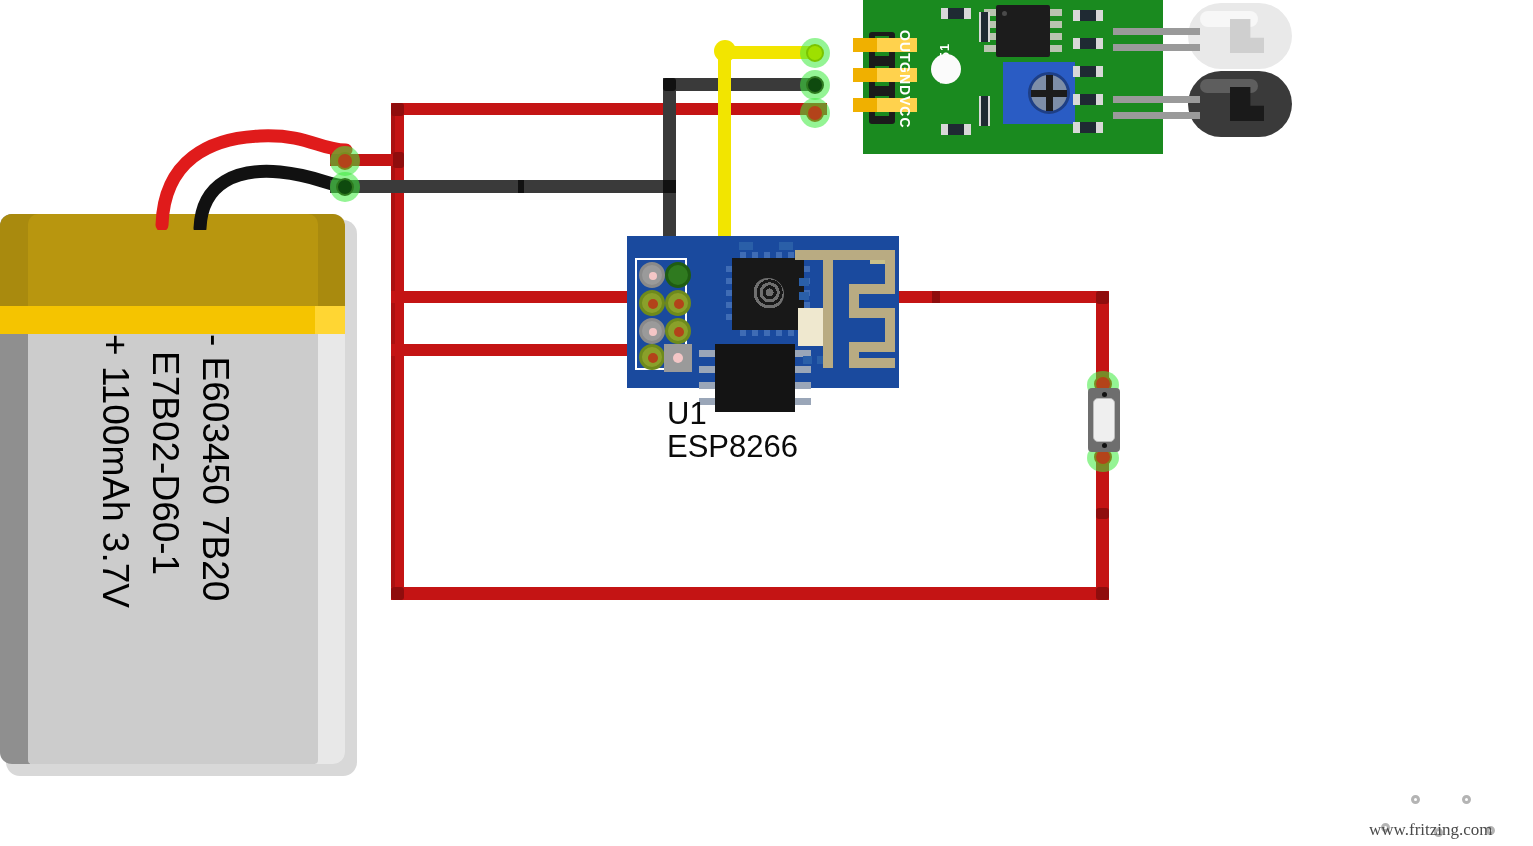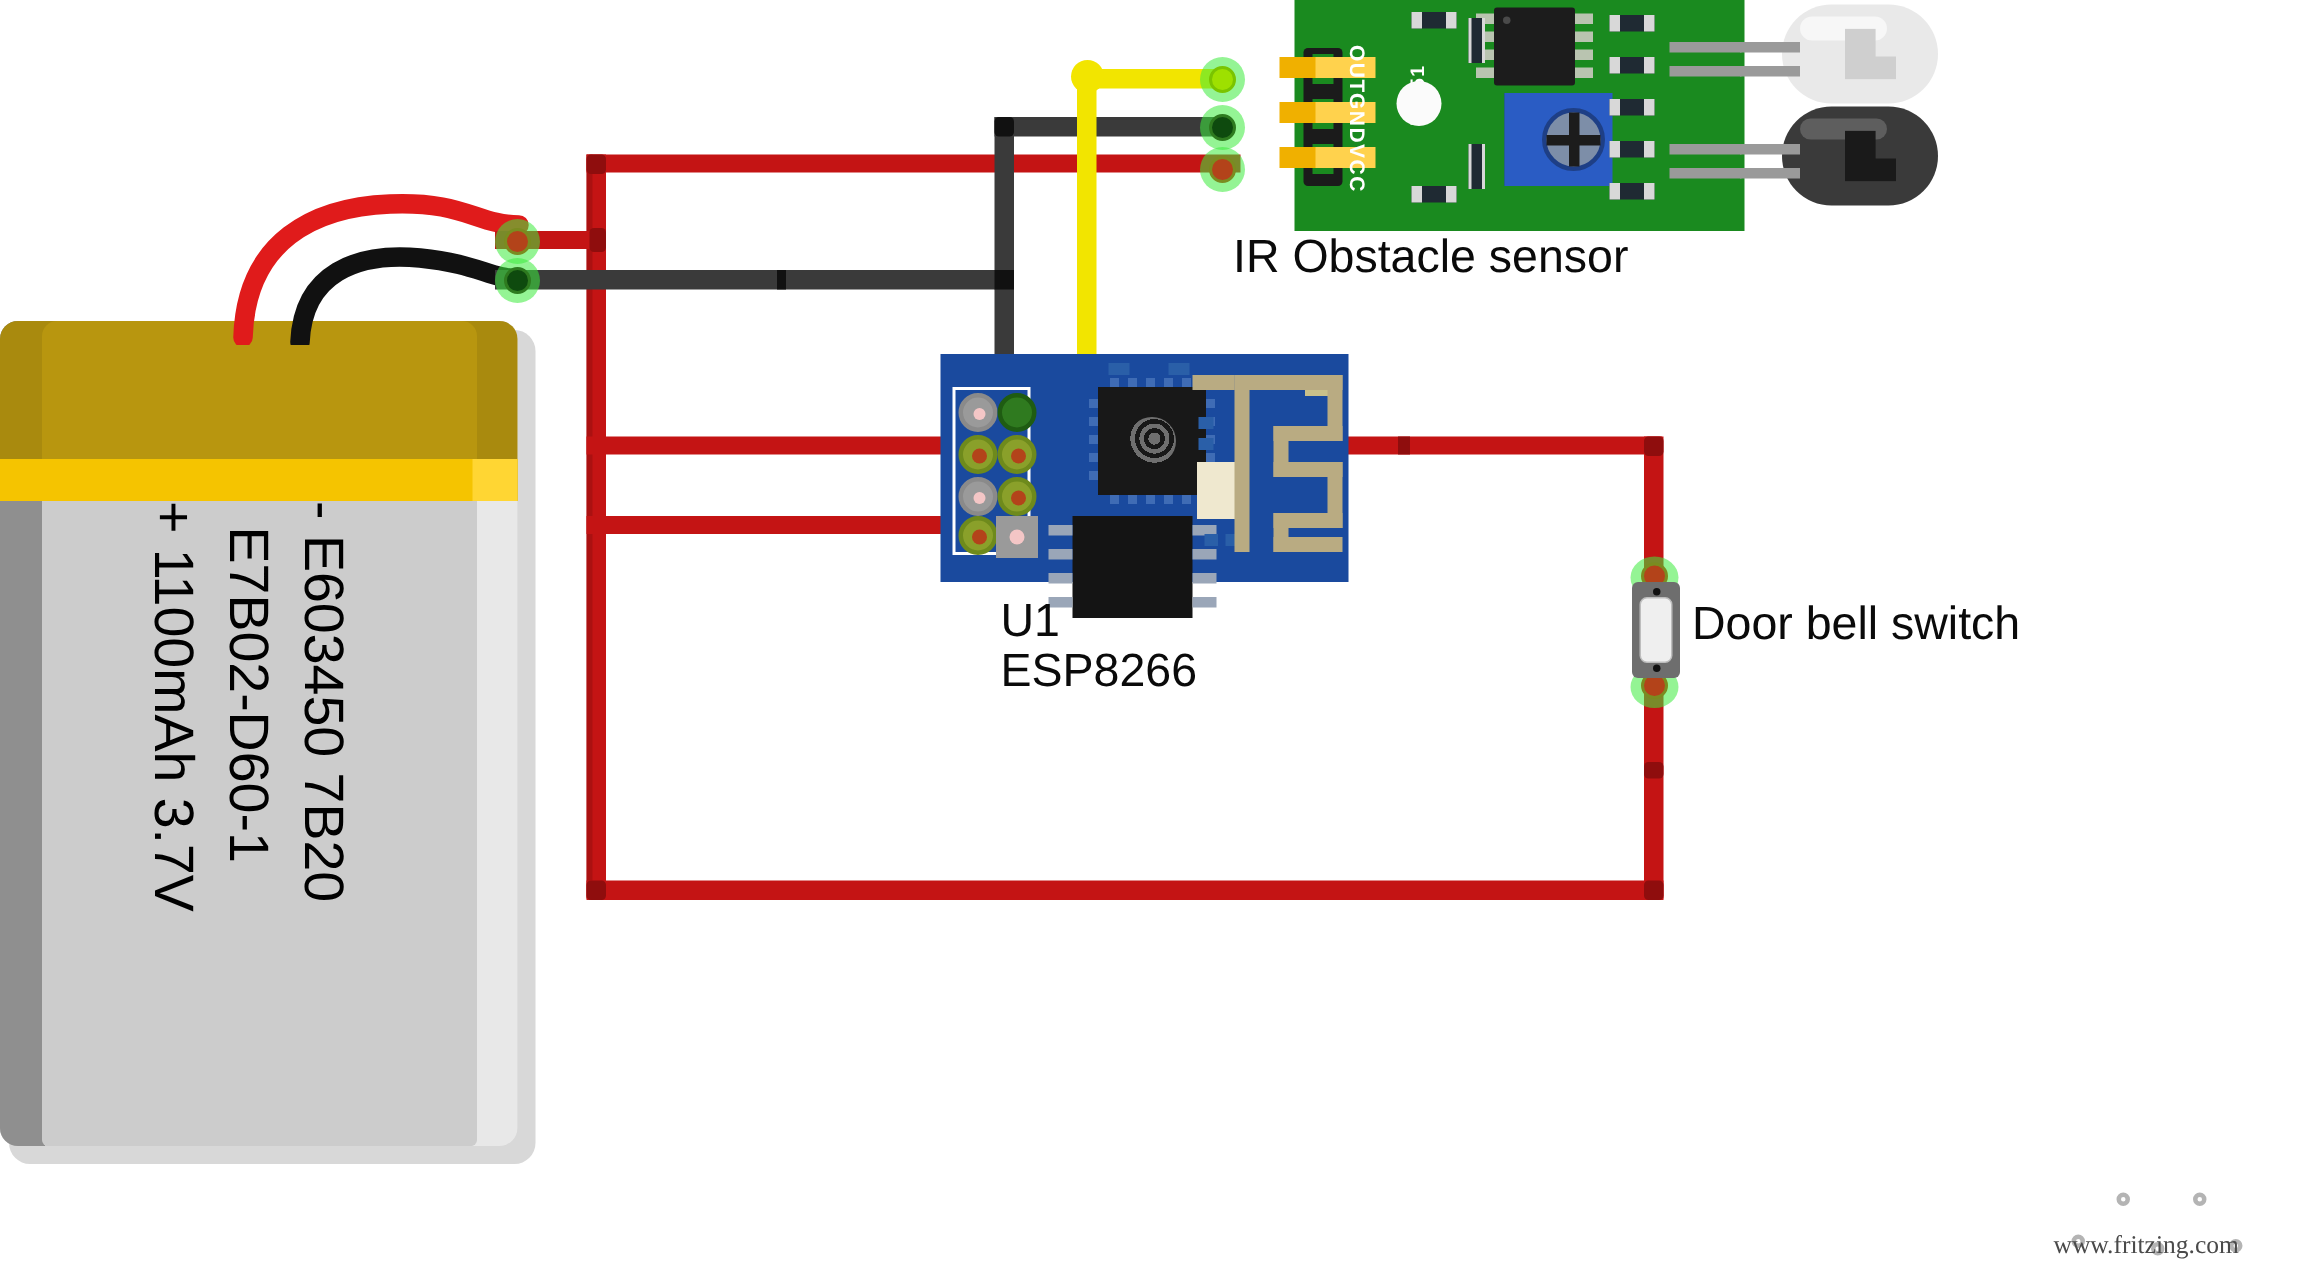--- a/index.html
+++ b/index.html
@@ -315,28 +315,26 @@
   </div>
   <div class="led-dark" style="left:1188px;top:71px;">
     <div class="hl"></div>
     <div class="die"></div>
   </div>
   <div class="ir-lead" style="left:1160px;top:28px;width:40px;background:#9a9a9a;"></div>
   <div class="ir-lead" style="left:1160px;top:44px;width:40px;background:#9a9a9a;"></div>
   <div class="ir-lead" style="left:1160px;top:96px;width:40px;background:#9a9a9a;"></div>
   <div class="ir-lead" style="left:1160px;top:112px;width:40px;background:#9a9a9a;"></div>
 
-  <div class="lbl" style="left:822px;top:153px;font-size:31px;">IR Obstacle sensor</div>
 
   <div id="sw">
     <div class="hole" style="top:4px;"></div>
     <div class="btn"></div>
     <div class="hole" style="top:55px;"></div>
   </div>
-  <div class="lbl" style="left:1128px;top:398px;font-size:31px;">Door bell switch</div>
 
   <div class="frz-dot" style="left:1411px;top:795px;"></div>
   <div class="frz-dot" style="left:1462px;top:795px;"></div>
   <div class="frz-dot" style="left:1381px;top:823px;"></div>
   <div class="frz-dot" style="left:1434px;top:828px;"></div>
   <div class="frz-dot" style="left:1486px;top:826px;"></div>
   <div id="wm">www.fritzing.com</div>
 
 </div>
 

